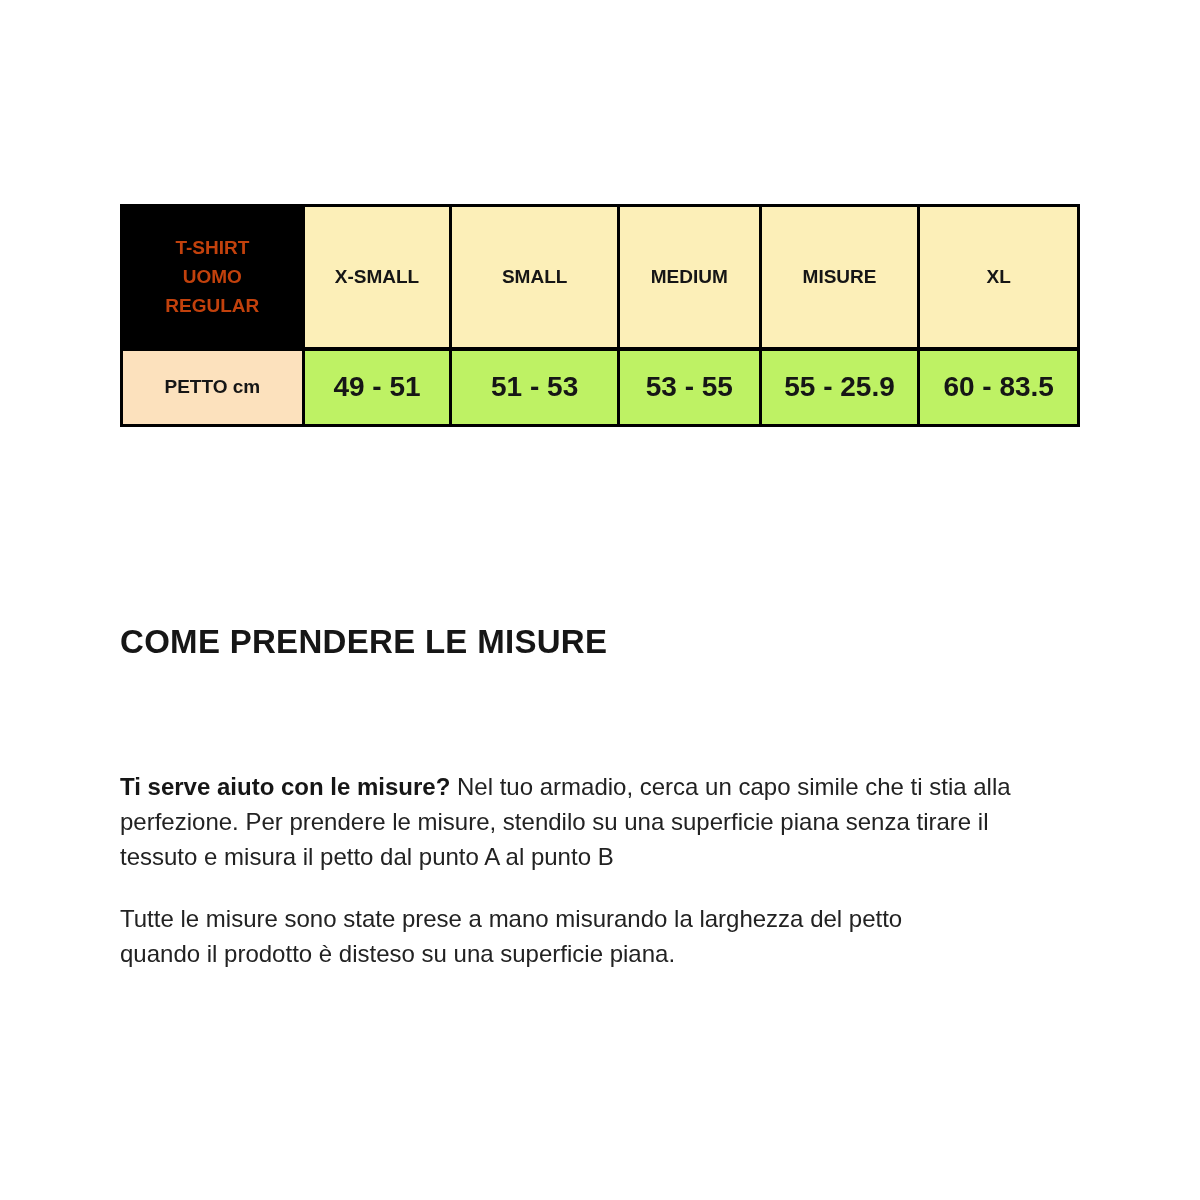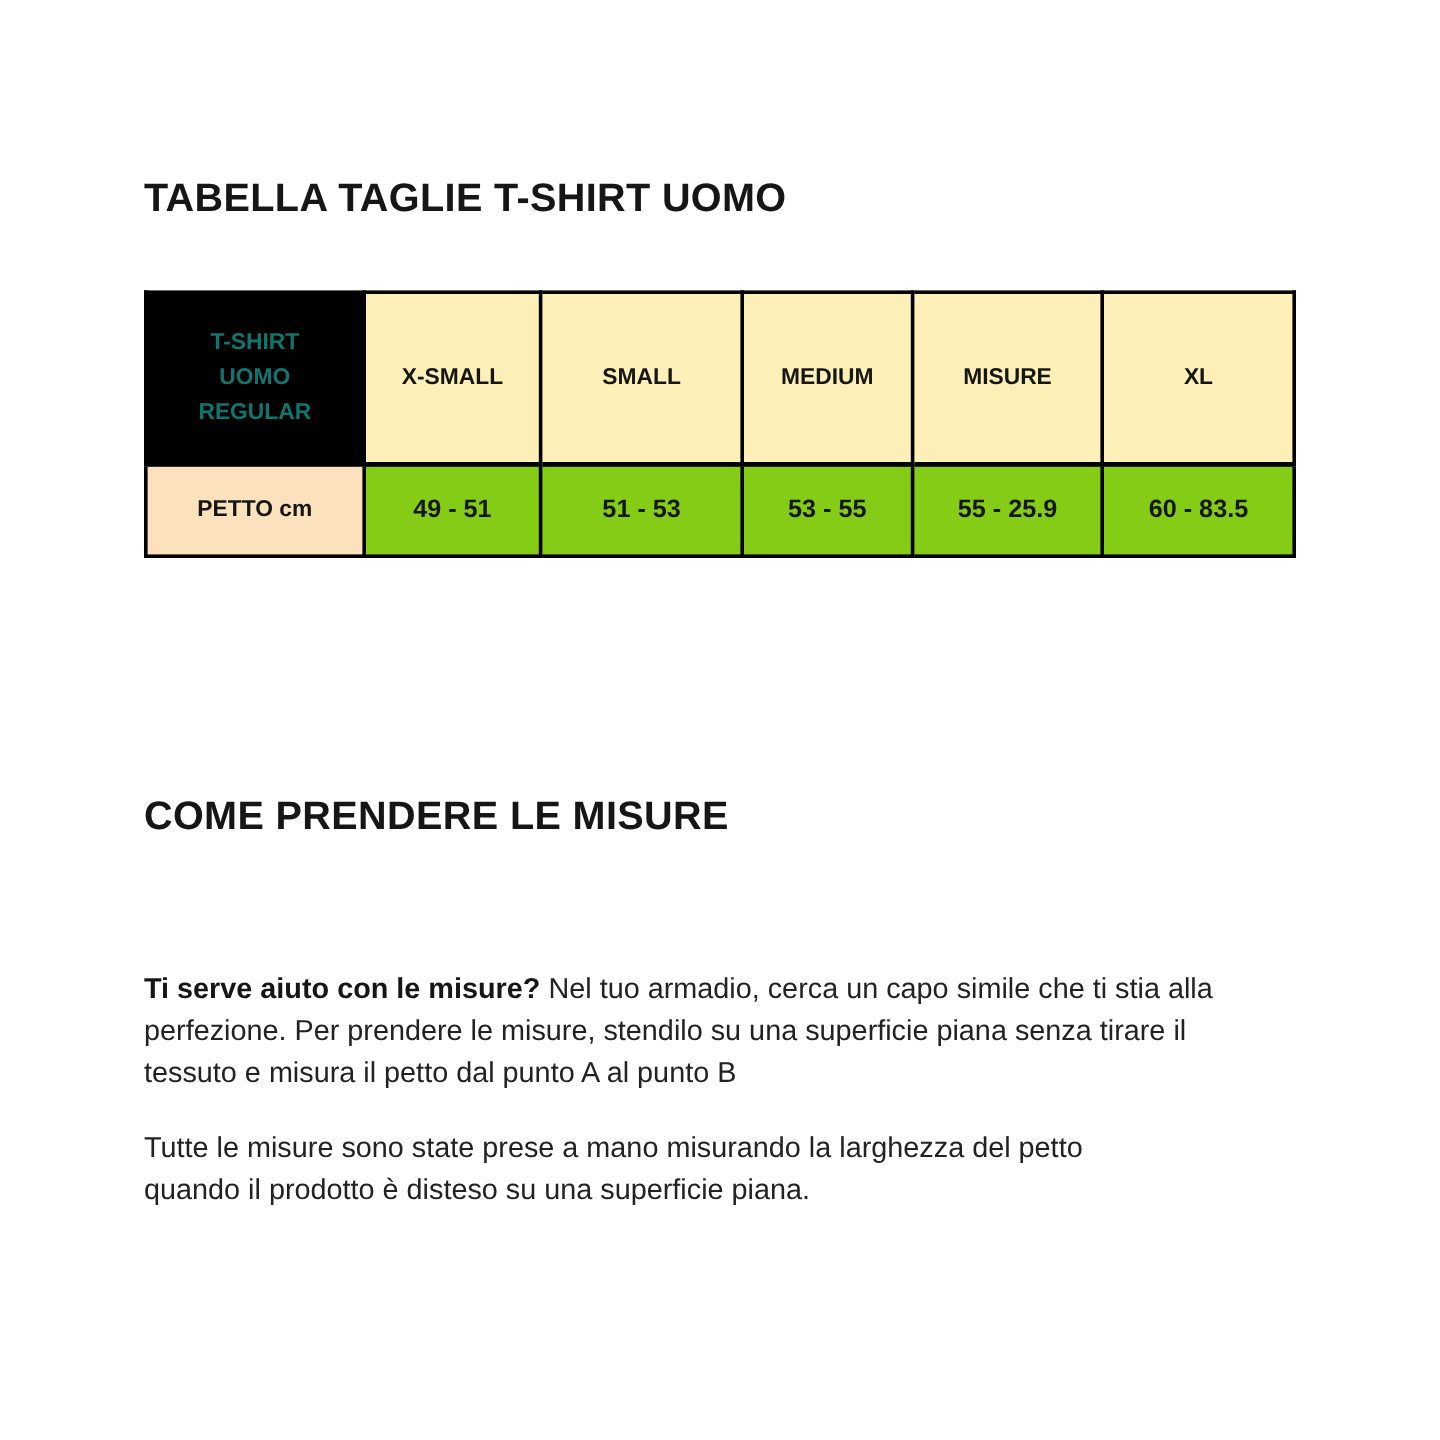--- a/index.html
+++ b/index.html
@@ -42,29 +42,29 @@
   .size-table .header-row th {
     height: 143px;
     background: #fcefb8;
     font-size: 19px;
     font-weight: bold;
     color: #161616;
     border-bottom-width: 4px;
   }
   .size-table th.corner-cell {
     background: #000000;
-    color: #0f766e;
+    color: #c2410c;
     white-space: pre-line;
     line-height: 29px;
     font-size: 19px;
   }
   .size-table .data-row td {
     height: 77px;
-    background: #84cc16;
-    font-size: 21px;
+    background: #bef264;
+    font-size: 28px;
     font-weight: bold;
     color: #161616;
   }
   .size-table .data-row td.row-label {
     background: #fce1bd;
     font-size: 19px;
   }
   .section-heading {
     margin-top: 196px;
   }
@@ -85,21 +85,20 @@
   .para strong {
     font-weight: bold;
     color: #161616;
   }
 </style>
 </head>
 <body>
 
 <div class="page">
 
-  <h1 class="page-title">TABELLA TAGLIE T-SHIRT UOMO</h1>
 
   <table class="size-table">
     <colgroup>
       <col style="width:182px">
       <col style="width:148px">
       <col style="width:168px">
       <col style="width:142px">
       <col style="width:159px">
       <col style="width:160px">
     </colgroup>

